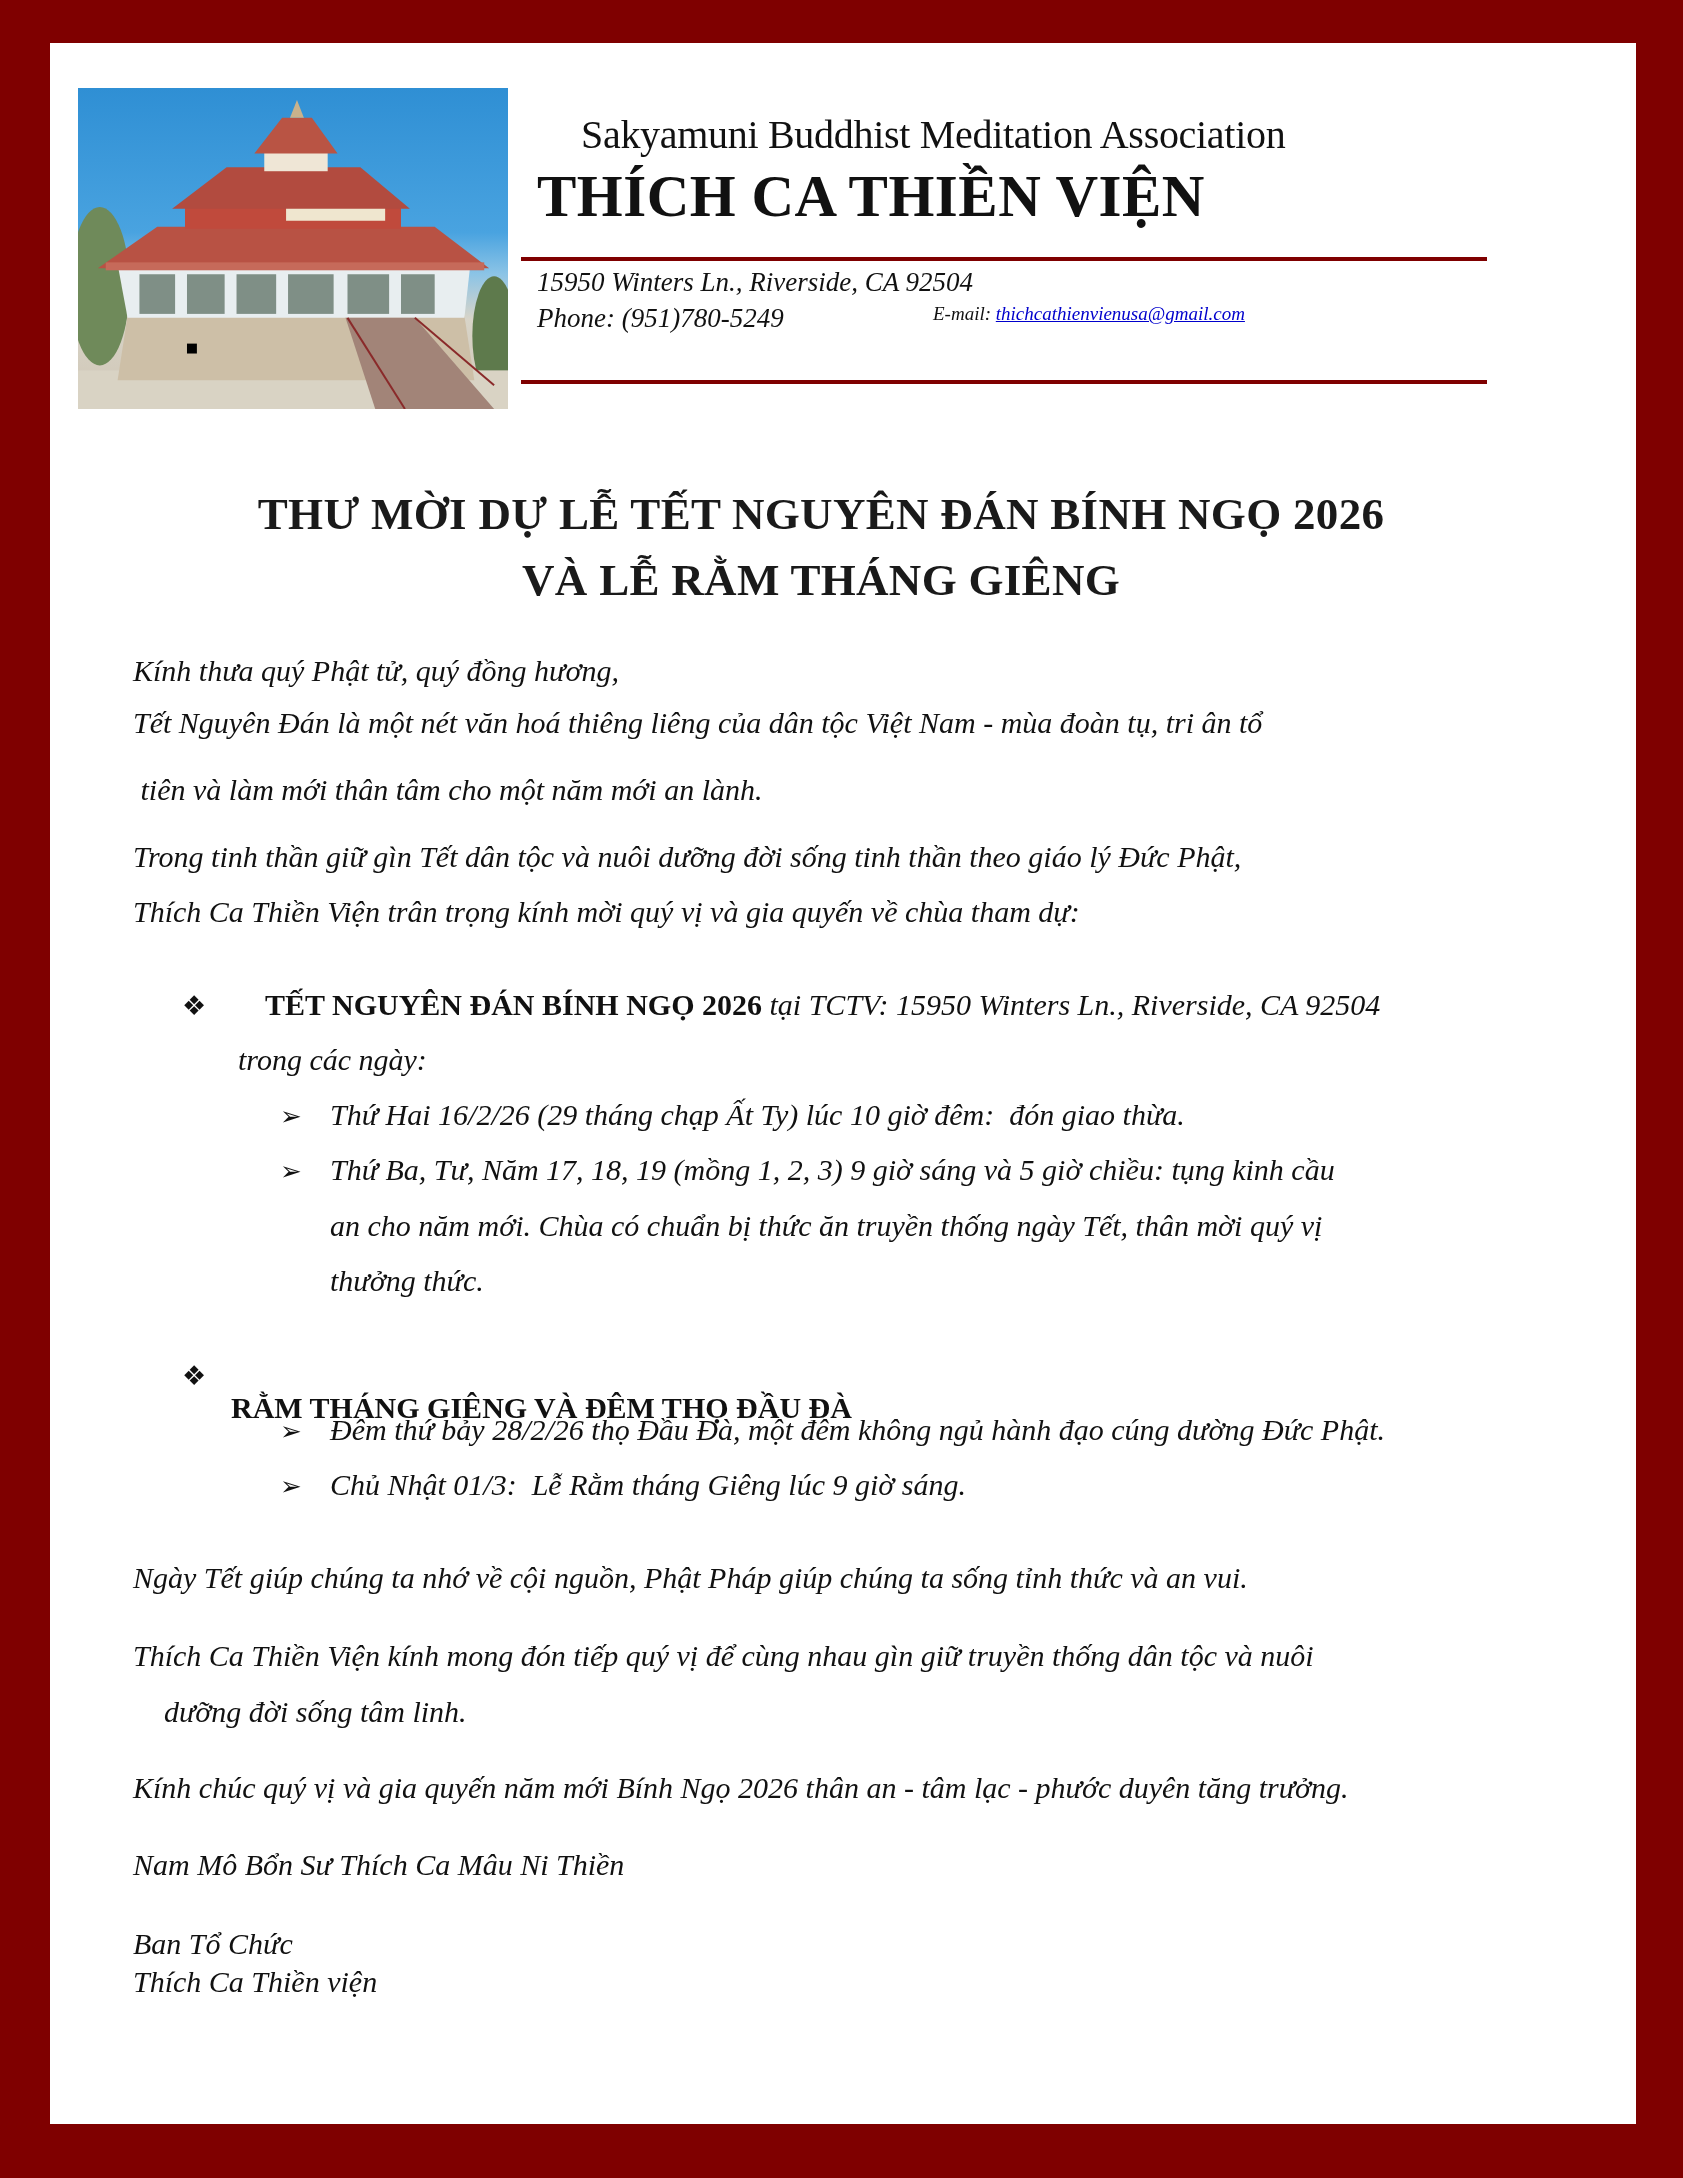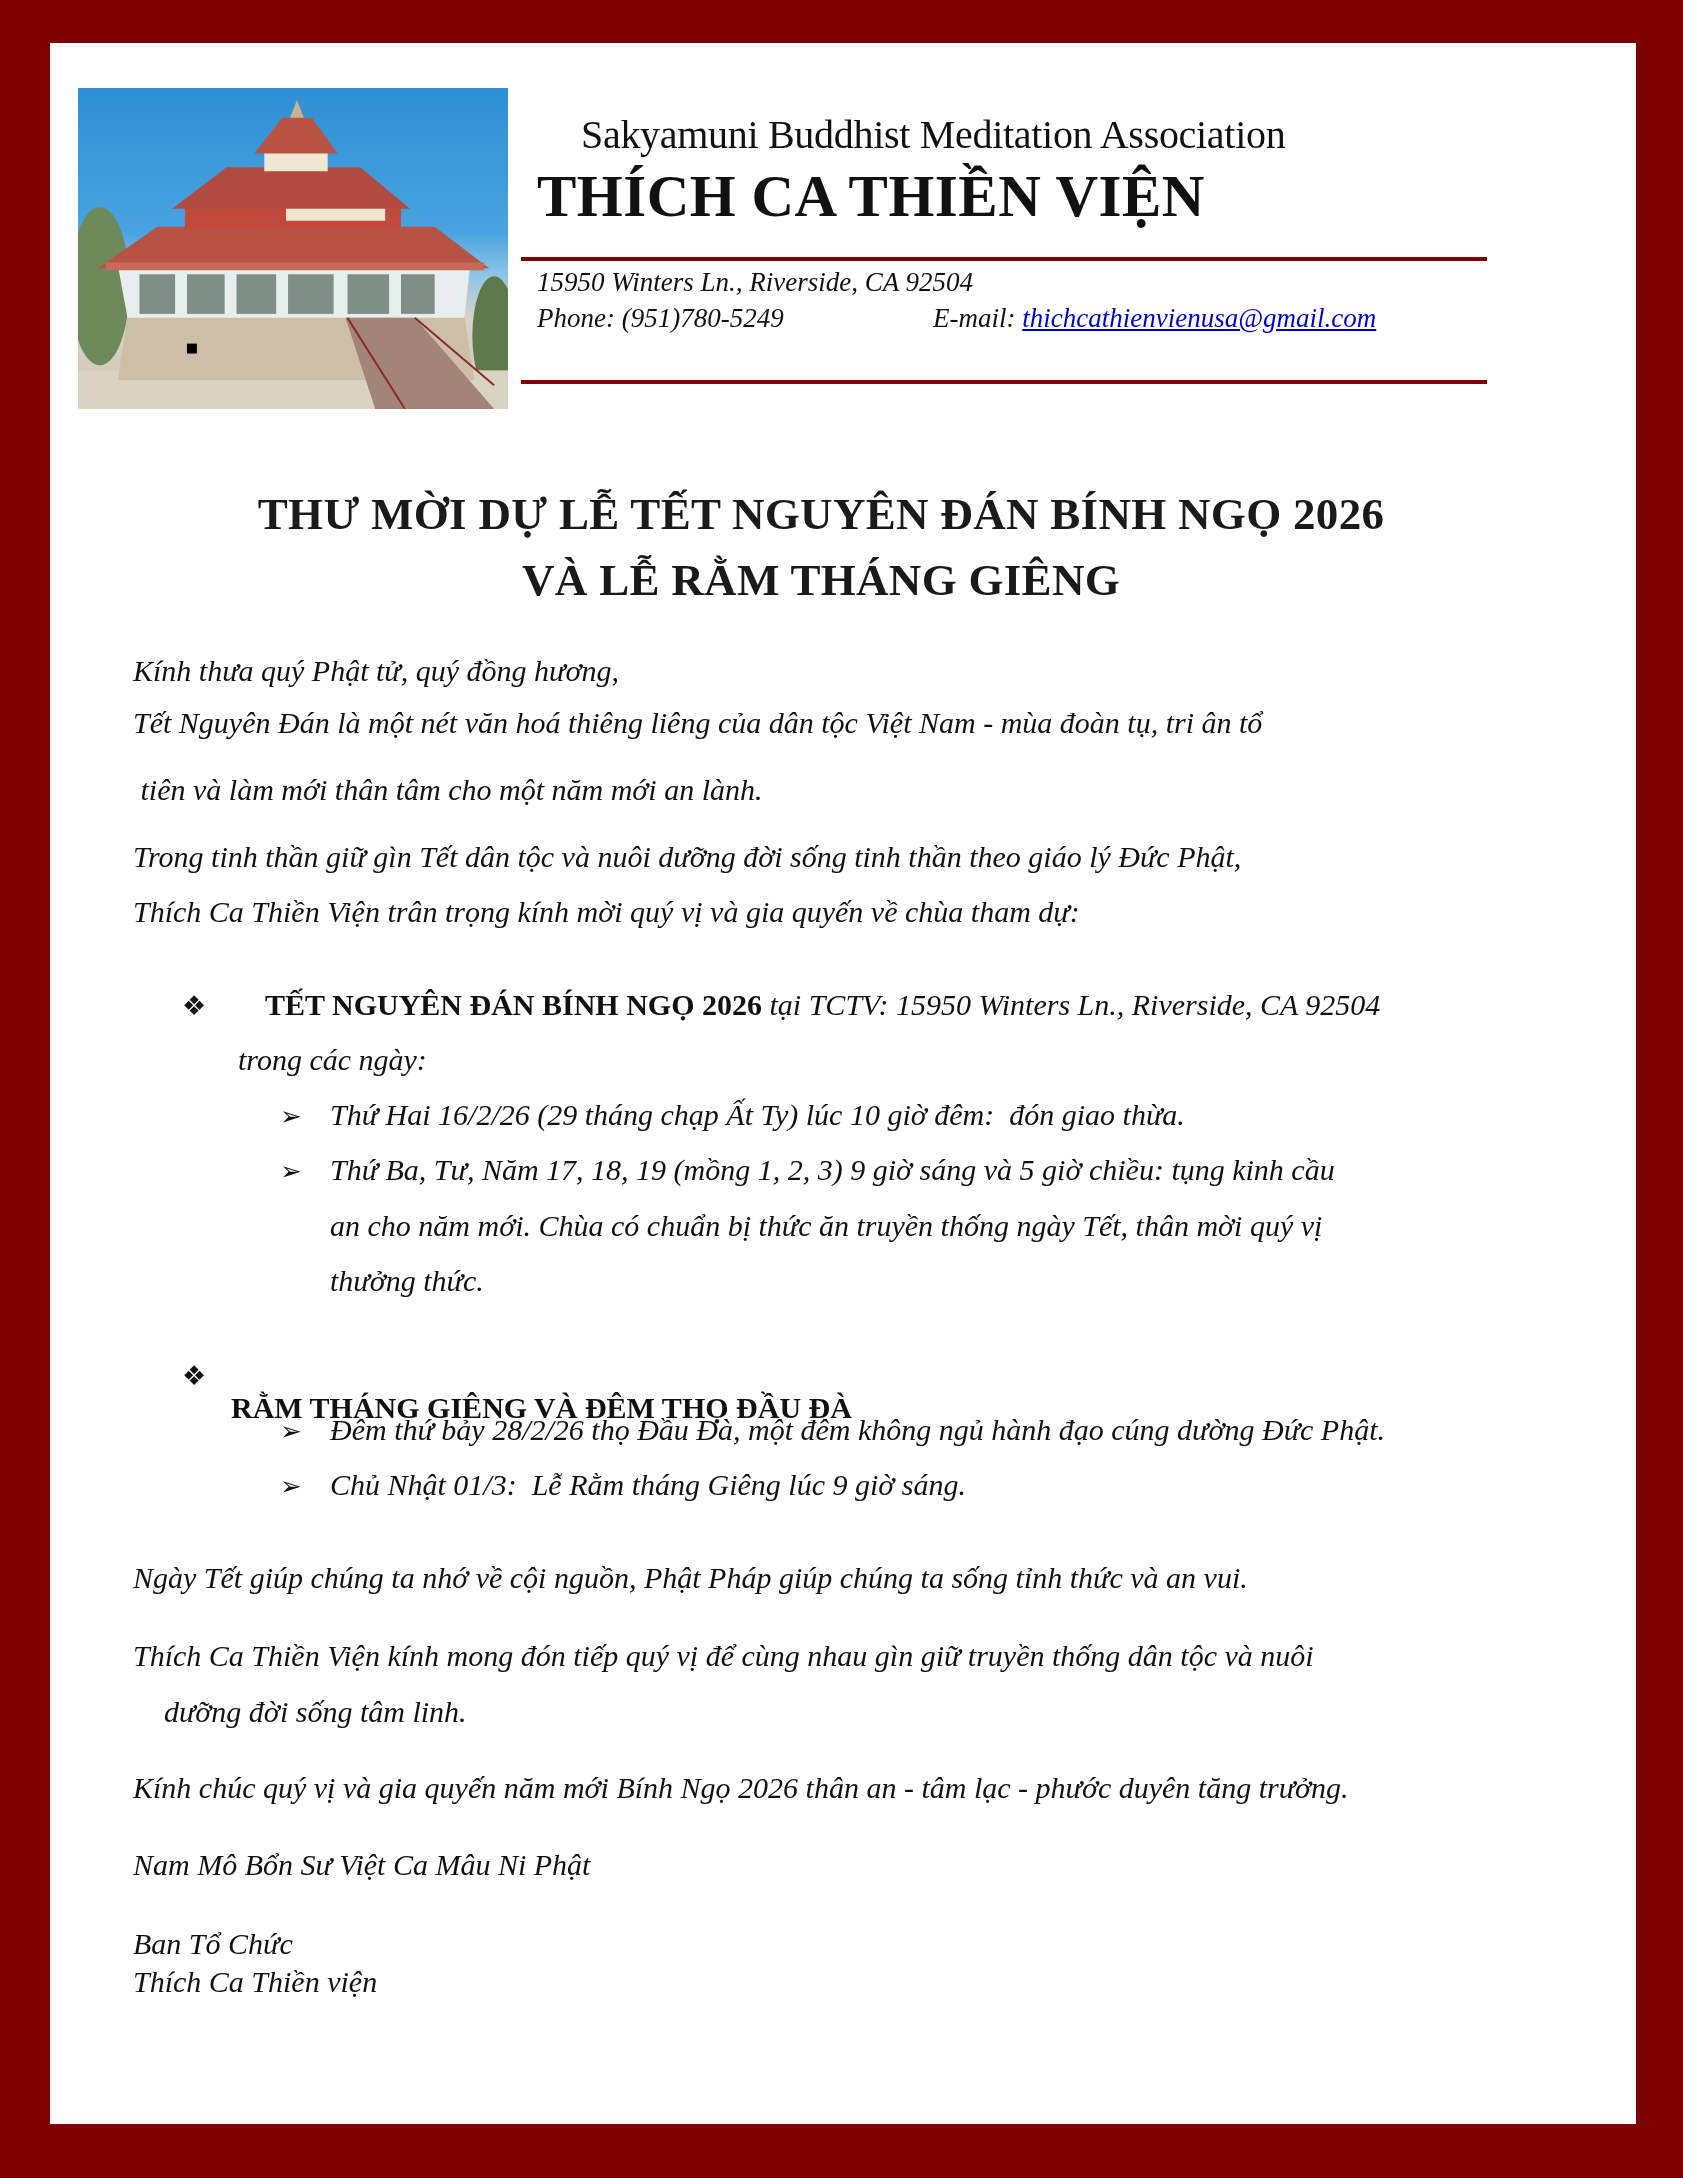--- a/index.html
+++ b/index.html
@@ -20,21 +20,21 @@
       position:absolute; left:78px; top:88px; width:430px; height:321px;
       background:linear-gradient(#2f8fd4 0%, #49a3e0 45%, #8cc4e6 58%, #d8d4c8 72%, #cfc5b4 100%);
       overflow:hidden;
     }
     .photo svg { width:100%; height:100%; display:block; }
     .org-en { left:537px; top:111px; font-size:40px; font-family:"Liberation Serif", serif; color:#111; letter-spacing:-0.3px;margin-left:44px; }
     .org-vn { left:537px; top:162px; font-size:59px; font-weight:bold; color:#111; letter-spacing:0.5px; }
     .rule { position:absolute; left:521px; width:966px; height:4px; background:#7f0000; }
     .addr { left:537px; top:267px; font-size:27px; font-style:italic; }
     .phone { left:537px; top:303px; font-size:27px; font-style:italic; }
-    .email-lbl { left:933px; top:303px; font-size:27px; font-style:italic; }
+    .email-lbl { left:933px; top:303px; font-size:19px; font-style:italic; }
     .email-lbl a { color:#0000cc; text-decoration:underline; }
 
     
     .title { left:0; width:1642px; text-align:center; font-size:45px; font-weight:bold; color:#1a1a1a; letter-spacing:0.3px; }
 
     
     .body-txt { font-size:30px; font-style:italic; color:#111; }
     .bullet { font-size:27px; color:#111; }
     .arrow { font-size:26px; color:#111; }
     .heading-b { font-size:30px; font-weight:bold; font-style:normal; color:#111; }
@@ -120,16 +120,16 @@
 <div class="abs arrow" style="left:280px; top:1416px;">➢</div>
 <div class="abs body-txt" style="left:330px; top:1413px;">Đêm thứ bảy 28/2/26 thọ Đầu Đà, một đêm không ngủ hành đạo cúng dường Đức Phật.</div>
 
 <div class="abs arrow" style="left:280px; top:1471px;">➢</div>
 <div class="abs body-txt" style="left:330px; top:1468px; white-space:pre;">Chủ Nhật 01/3:  Lễ Rằm tháng Giêng lúc 9 giờ sáng.</div>
 
 <div class="abs body-txt" style="left:133px; top:1561px;">Ngày Tết giúp chúng ta nhớ về cội nguồn, Phật Pháp giúp chúng ta sống tỉnh thức và an vui.</div>
 <div class="abs body-txt" style="left:133px; top:1639px;">Thích Ca Thiền Viện kính mong đón tiếp quý vị để cùng nhau gìn giữ truyền thống dân tộc và nuôi</div>
 <div class="abs body-txt" style="left:133px; top:1695px;margin-left:31px;">dưỡng đời sống tâm linh.</div>
 <div class="abs body-txt" style="left:133px; top:1771px;">Kính chúc quý vị và gia quyến năm mới Bính Ngọ 2026 thân an - tâm lạc - phước duyên tăng trưởng.</div>
-<div class="abs body-txt" style="left:133px; top:1848px;">Nam Mô Bổn Sư Việt Ca Mâu Ni Phật</div>
+<div class="abs body-txt" style="left:133px; top:1848px;">Nam Mô Bổn Sư Thích Ca Mâu Ni Thiền</div>
 <div class="abs body-txt" style="left:133px; top:1927px;">Ban Tổ Chức</div>
 <div class="abs body-txt" style="left:133px; top:1965px;">Thích Ca Thiền viện</div>
 
 
 </body></html>

